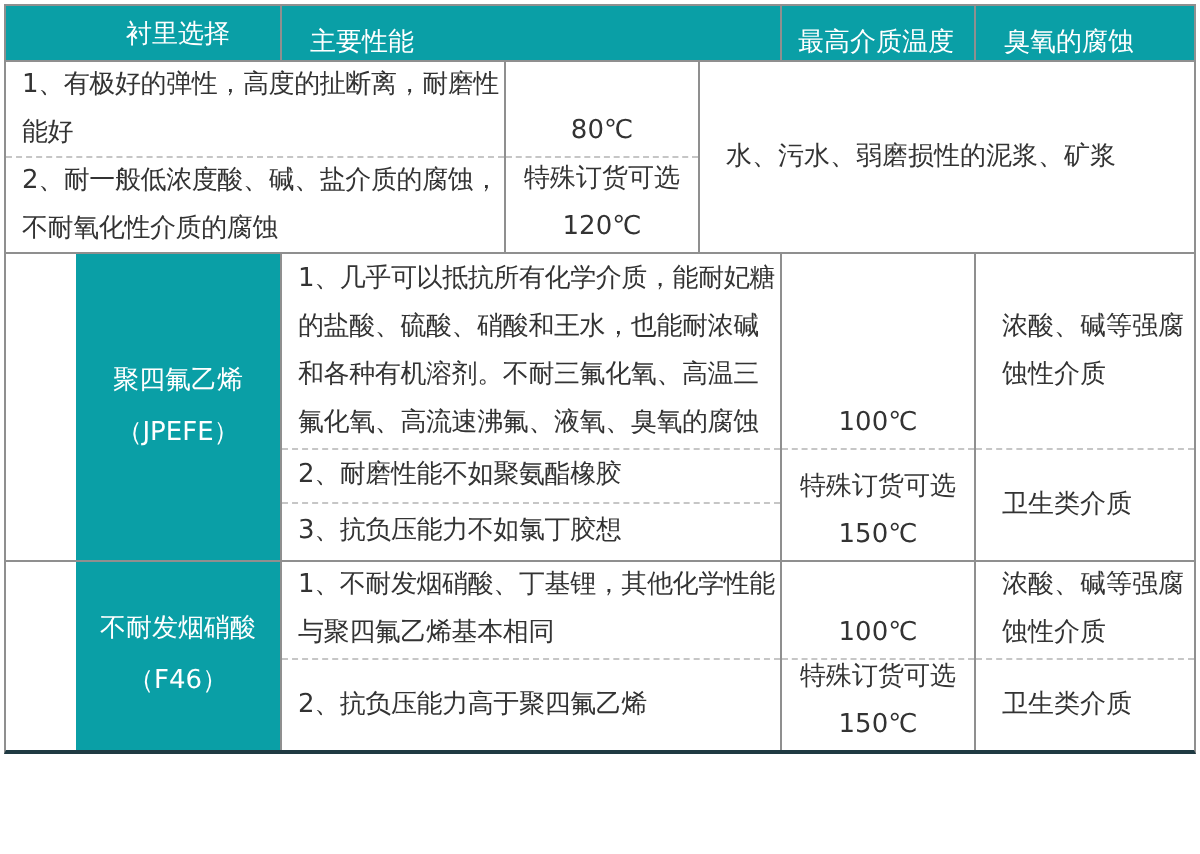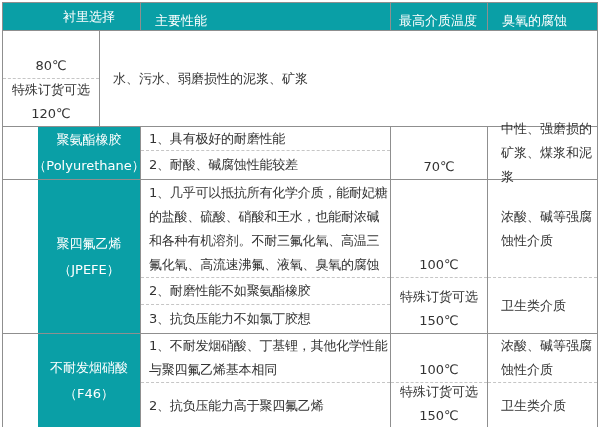--- a/index.html
+++ b/index.html
@@ -54,52 +54,38 @@
     </div>
     <div class="c3 hcell">
       <span>最高介质温度</span>
     </div>
     <div class="c4 hcell">
       <span>臭氧的腐蚀</span>
     </div>
   </div>
 
   <div class="row">
+    <div class="c2">
+      <div class="pcell h47">1、有极好的弹性，高度的扯断离，耐磨性能好</div>
+      <div class="pcell h48 dash">2、耐一般低浓度酸、碱、盐介质的腐蚀，不耐氧化性介质的腐蚀</div>
+    </div>
     <div class="c3">
       <div class="tcell h47">
         <div>80℃</div>
       </div>
       <div class="tcell h48 dash">
         <div>特殊订货可选</div>
         <div>120℃</div>
       </div>
     </div>
     <div class="c4">
       <div class="rcell h95">水、污水、弱磨损性的泥浆、矿浆</div>
     </div>
   </div>
 
-  <div class="row">
-    <div class="c1 mat">
-      <div>聚氨酯橡胶</div>
-      <div>（Polyurethane）</div>
-    </div>
-    <div class="c2">
-      <div class="pcell h23">1、具有极好的耐磨性能</div>
-      <div class="pcell h29 dash">2、耐酸、碱腐蚀性能较差</div>
-    </div>
-    <div class="c3">
-      <div class="tcell h52">
-        <div>70℃</div>
-      </div>
-    </div>
-    <div class="c4">
-      <div class="rcell h52">中性、强磨损的矿浆、煤浆和泥浆</div>
-    </div>
-  </div>
 
   <div class="row">
     <div class="c1 mat">
       <div>聚四氟乙烯</div>
       <div>（JPEFE）</div>
     </div>
     <div class="c2">
       <div class="pcell h97">1、几乎可以抵抗所有化学介质，能耐妃糖的盐酸、硫酸、硝酸和王水，也能耐浓碱和各种有机溶剂。不耐三氟化氧、高温三氟化氧、高流速沸氟、液氧、臭氧的腐蚀</div>
       <div class="pcell h27 dash">2、耐磨性能不如聚氨酯橡胶</div>
       <div class="pcell h29 dash">3、抗负压能力不如氯丁胶想</div>

